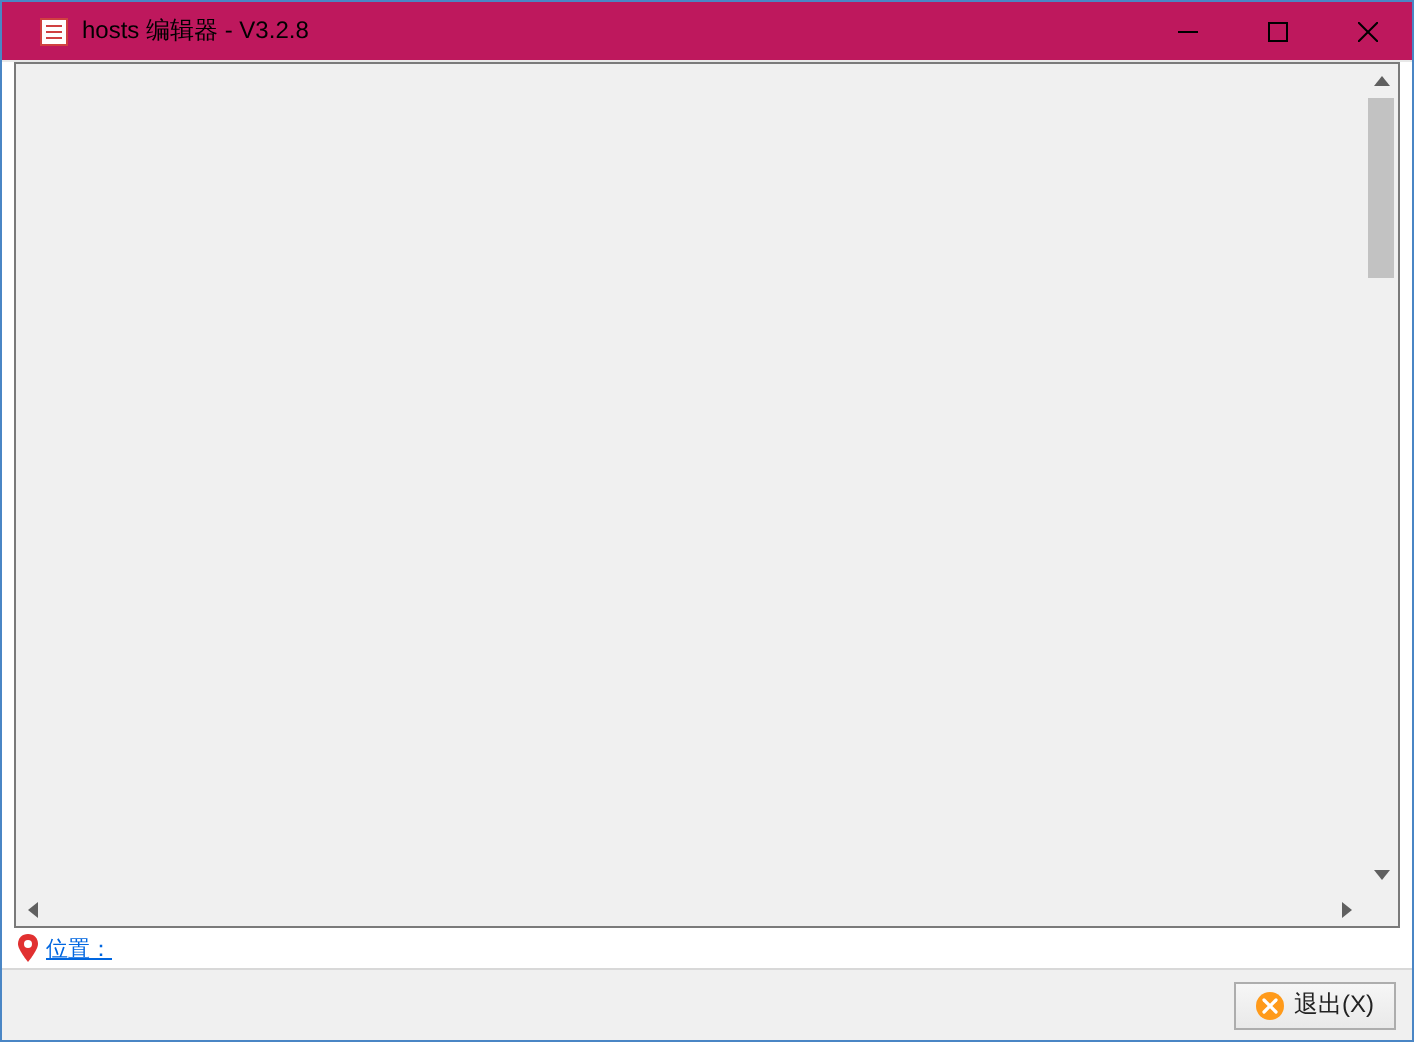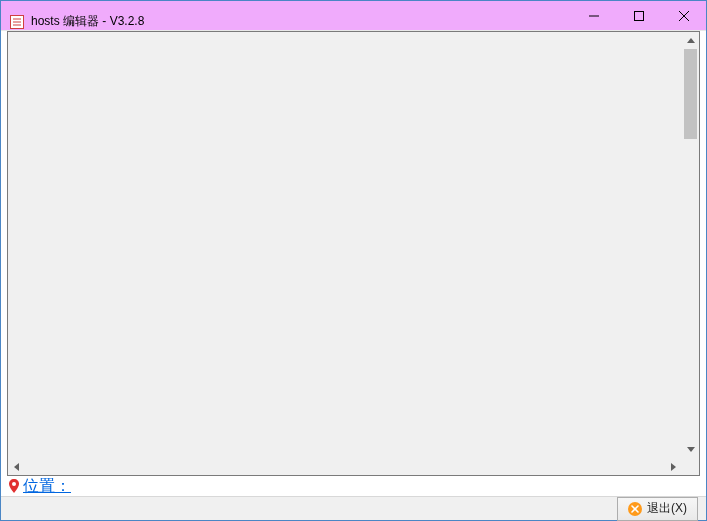--- a/index.html
+++ b/index.html
@@ -14,23 +14,24 @@
   .window {
     width: 707px; height: 521px;
     border: 1px solid #4a86c5;
     background: #ffffff;
     display: flex;
     flex-direction: column;
   }
   .titlebar {
     height: 30px;
     display: flex;
-    align-items: flex-end;
-    background: #f0abfc;
+    align-items: center;
+    background: #be185d;
     border-bottom: 1px solid #e8e8e8;
+    padding-left: 10px;
   }
   .titlebar .app-icon {
     width: 16px; height: 16px;
     margin: 0 6px 0 8px;
     display: flex; align-items: center; justify-content: center;
   }
   .titlebar .title {
     flex: 1;
     color: #000;
     font-size: 12px;
@@ -141,25 +142,25 @@
     padding: 0 6px;
     gap: 2px;
   }
   .pin-icon {
     width: 14px; height: 14px;
     display: flex; align-items: center; justify-content: center;
   }
   .statusbar .path-label {
     color: #0066e0;
     text-decoration: underline;
-    font-size: 16px;
+    font-size: 11px;
   }
 
   .bottom-bar {
-    height: 24px;
+    height: 36px;
     background: #f0f0f0;
     border-top: 1px solid #d8d8d8;
     display: flex; align-items: center; justify-content: flex-end;
     padding: 0 8px;
   }
   .exit-btn {
     height: 24px;
     min-width: 80px;
     border: 1px solid #adadad;
     background: linear-gradient(#f6f6f6, #e9e9e9);

